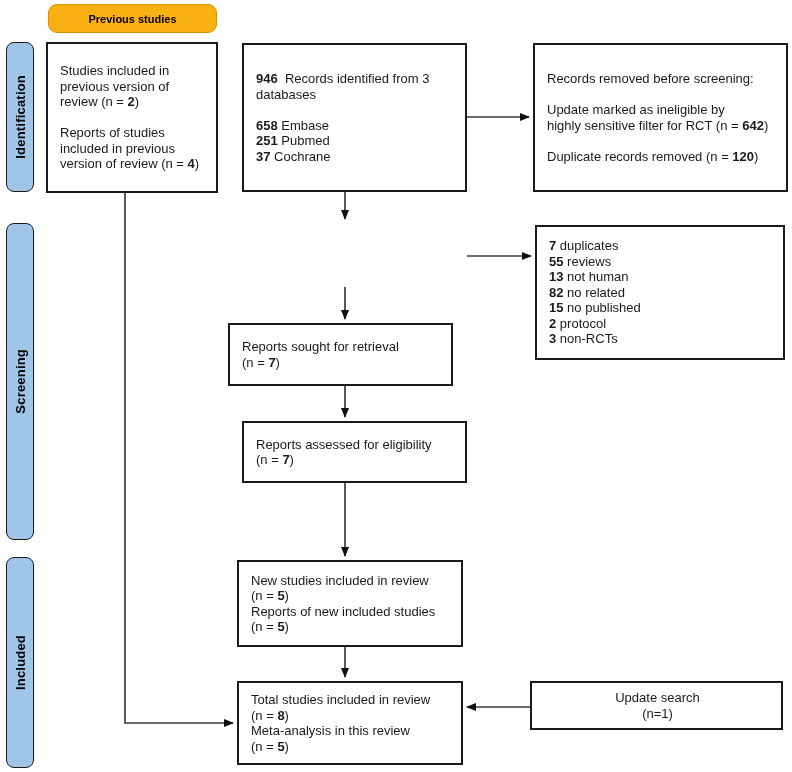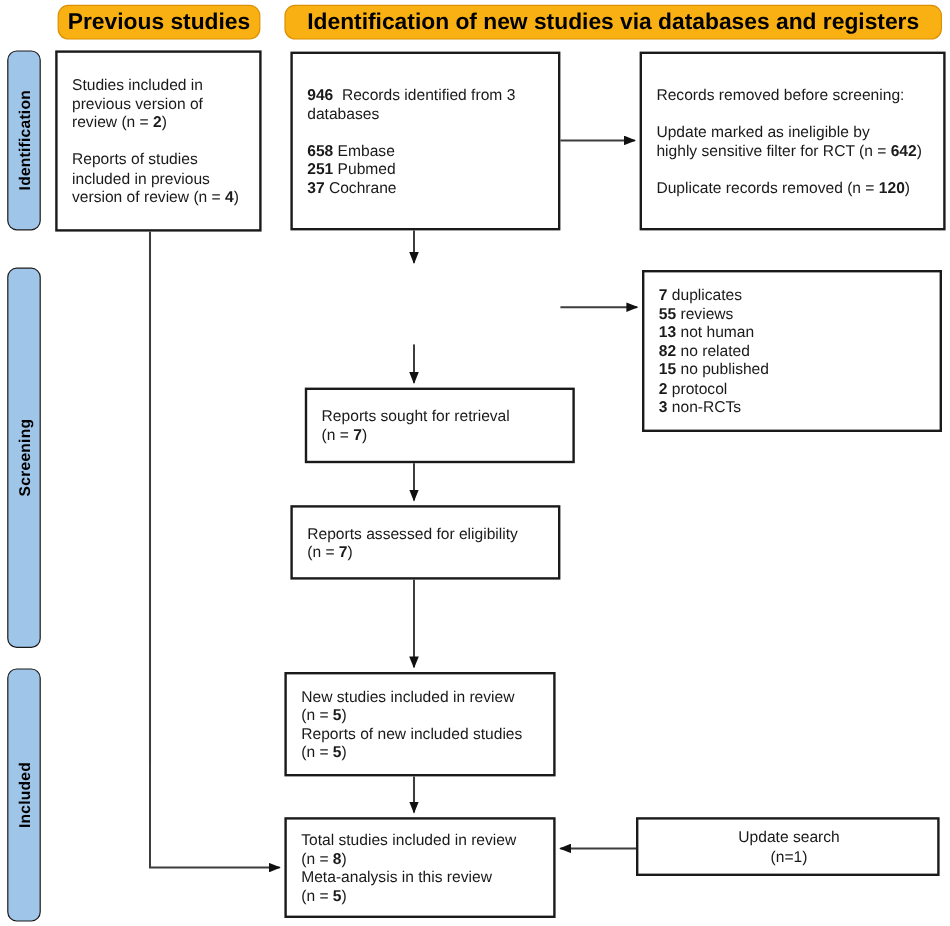--- a/index.html
+++ b/index.html
@@ -9,21 +9,21 @@
     --text:#1a1a1a; --background:#ffffff;
   }
   html,body{margin:0;padding:0;}
   body{background:#fff;font-family:"Liberation Sans","DejaVu Sans",sans-serif;}
   #canvas{position:relative;width:792px;height:772px;background:var(--background);overflow:hidden;}
 
   .flow-header{
     position:absolute;box-sizing:border-box;height:29px;
     background:var(--header-bg);border:1px solid var(--header-border);border-radius:9px;
     display:flex;align-items:center;justify-content:center;
-    font-weight:bold;font-size:19px;color:#000;
+    font-weight:bold;font-size:11px;color:#000;
   }
   #header-previous{left:48px;top:4px;width:169px;}
   #header-new{left:237px;top:4px;width:548px;}
 
   .side-label{
     position:absolute;box-sizing:border-box;left:6px;width:28px;
     background:var(--sidebar-bg);border:1.5px solid var(--sidebar-border);border-radius:8px;
     display:flex;align-items:center;justify-content:center;
     font-weight:bold;font-size:13px;color:#000;
   }
@@ -41,40 +41,37 @@
     display:flex;flex-direction:column;justify-content:center;
     padding:5px 10px 5px 12px;
     font-size:13px;line-height:15.5px;color:var(--text);
   }
   .flow-box .ln{min-height:15.5px;white-space:pre-wrap;}
   #box-previous-studies      {left:46px; top:42px; width:172px;height:151px;}
   #box-records-identified    {left:242px;top:43px; width:225px;height:149px;}
   #box-records-removed       {left:533px;top:43px; width:255px;height:149px;}
   #box-records-screened      {left:242px;top:223px;width:225px;height:64px;}
   #box-records-excluded      {left:535px;top:225px;width:250px;height:135px;}
-  #box-reports-sought        {left:254px;top:323px;width:225px;height:63px;}
+  #box-reports-sought        {left:228px;top:323px;width:225px;height:63px;}
   #box-reports-assessed      {left:242px;top:421px;width:225px;height:62px;}
   #box-new-studies-included  {left:237px;top:560px;width:226px;height:87px;}
   #box-total-studies-included{left:237px;top:681px;width:226px;height:84px;}
   #box-update-search         {left:530px;top:681px;width:253px;height:49px;align-items:center;}
 
   #arrow-layer{position:absolute;left:0;top:0;width:792px;height:772px;pointer-events:none;}
   #arrow-layer .arrow{stroke:var(--arrow);stroke-width:1.7px;fill:none;}
   #arrow-layer marker path{fill:var(--arrowhead);}
 </style>
 </head>
 <body>
 
 <div id="canvas">
 
   <div class="flow-header" id="header-previous">
     <span>Previous studies</span>
-  </div>
-  <div class="flow-header" id="header-new">
-    <span>Identification of new studies via databases and registers</span>
   </div>
 
   <div class="side-label" id="side-identification">
     <span class="vtext">Identification</span>
   </div>
   <div class="side-label" id="side-screening">
     <span class="vtext">Screening</span>
   </div>
   <div class="side-label" id="side-included">
     <span class="vtext">Included</span>

